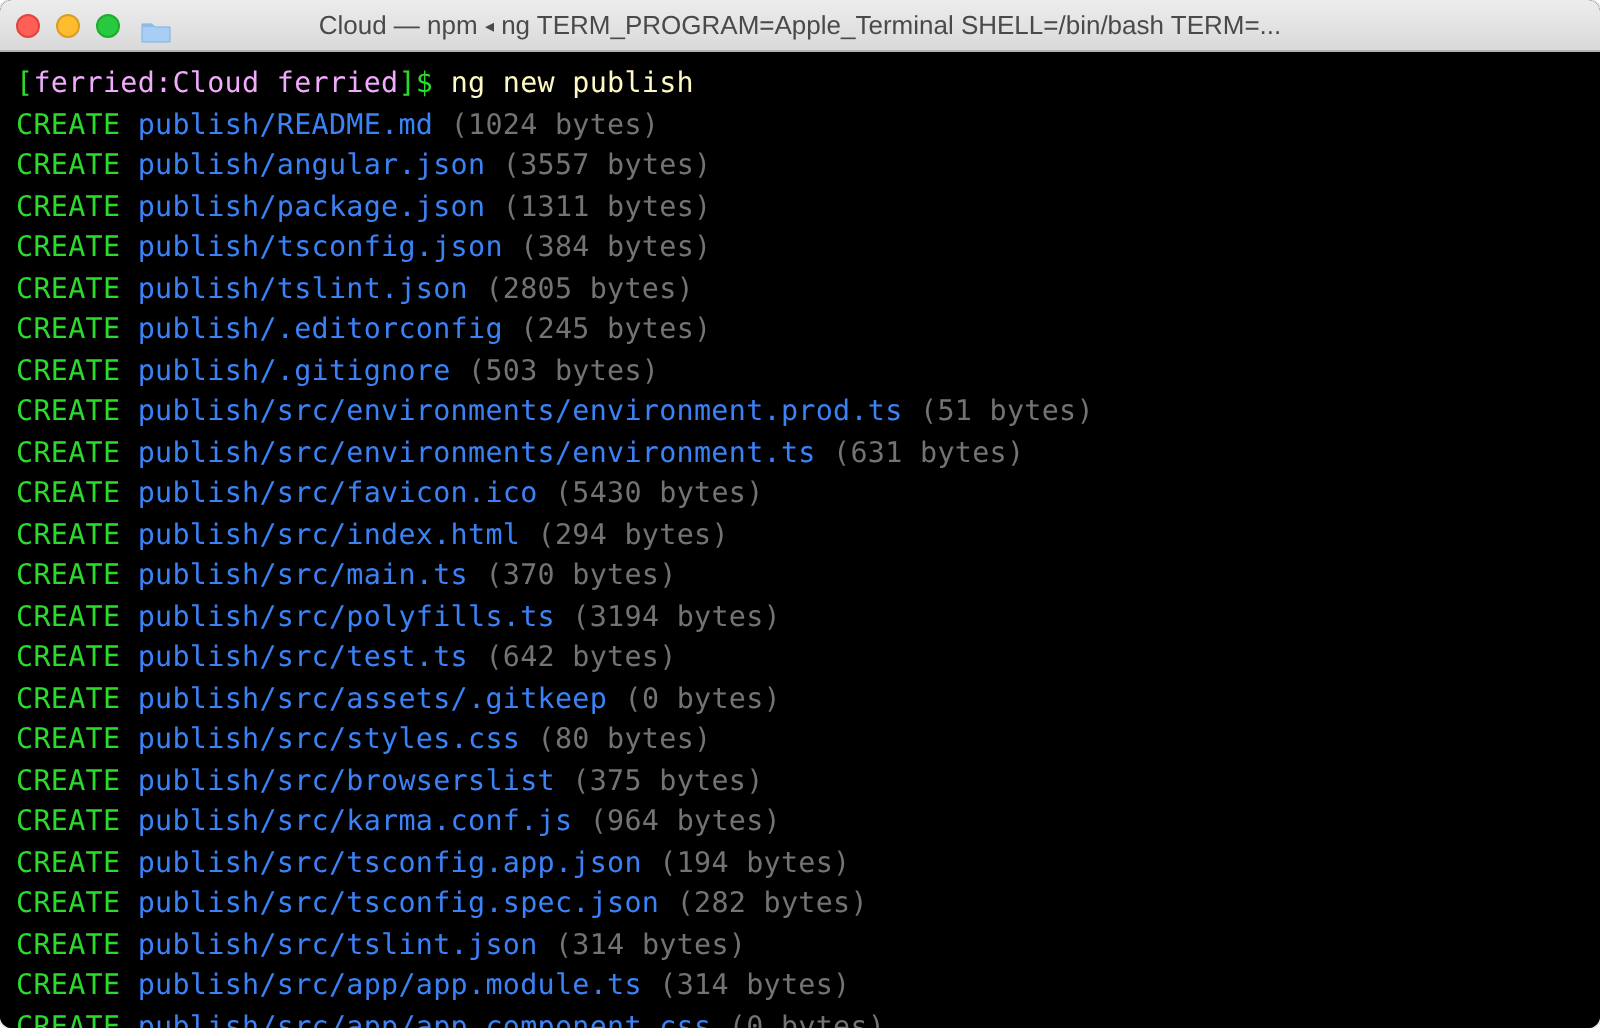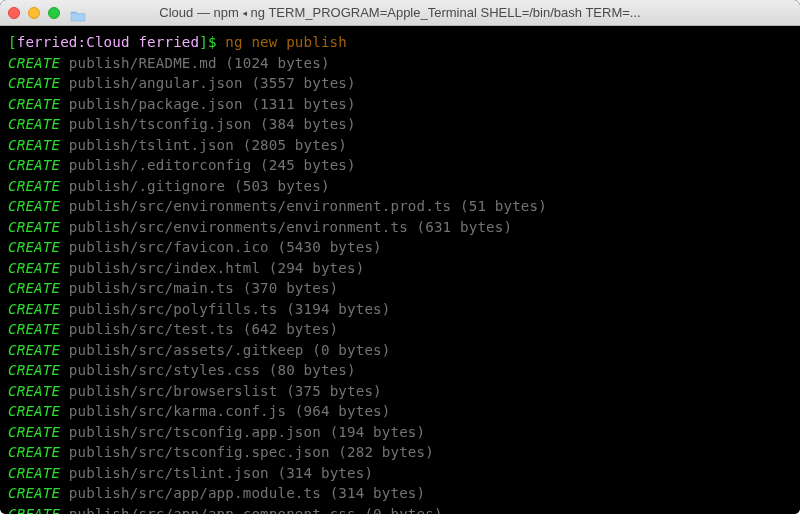--- a/index.html
+++ b/index.html
@@ -73,24 +73,24 @@
       padding: 6px 8px 2px 8px;
       font-size: 14.2px;
       line-height: 20.5px;
       color: #2bdb2b;
       white-space: pre;
       overflow: hidden;
       letter-spacing: 0.15px;
     }
     .prompt-line .bracket { color: #2bdb2b; }
     .prompt-line .hostpath { color: #f0abfc; }
-    .prompt-line .cmd { color: #a16207; }
+    .prompt-line .cmd { color: #fef9c3; }
     .output-line { }
-    .create-label { color: #2bdb2b; font-weight: 400; font-style: italic; }
-    .path { color: #737373; }
+    .create-label { color: #2bdb2b; font-weight: 400; }
+    .path { color: #3b82f6; }
     .size { color: #737373; }
   </style>
 </head>
 <body>
 
 <div class="window">
   <div class="titlebar">
     <div class="traffic-lights">
       <div class="traffic-light tl-close"></div>
       <div class="traffic-light tl-min"></div>

